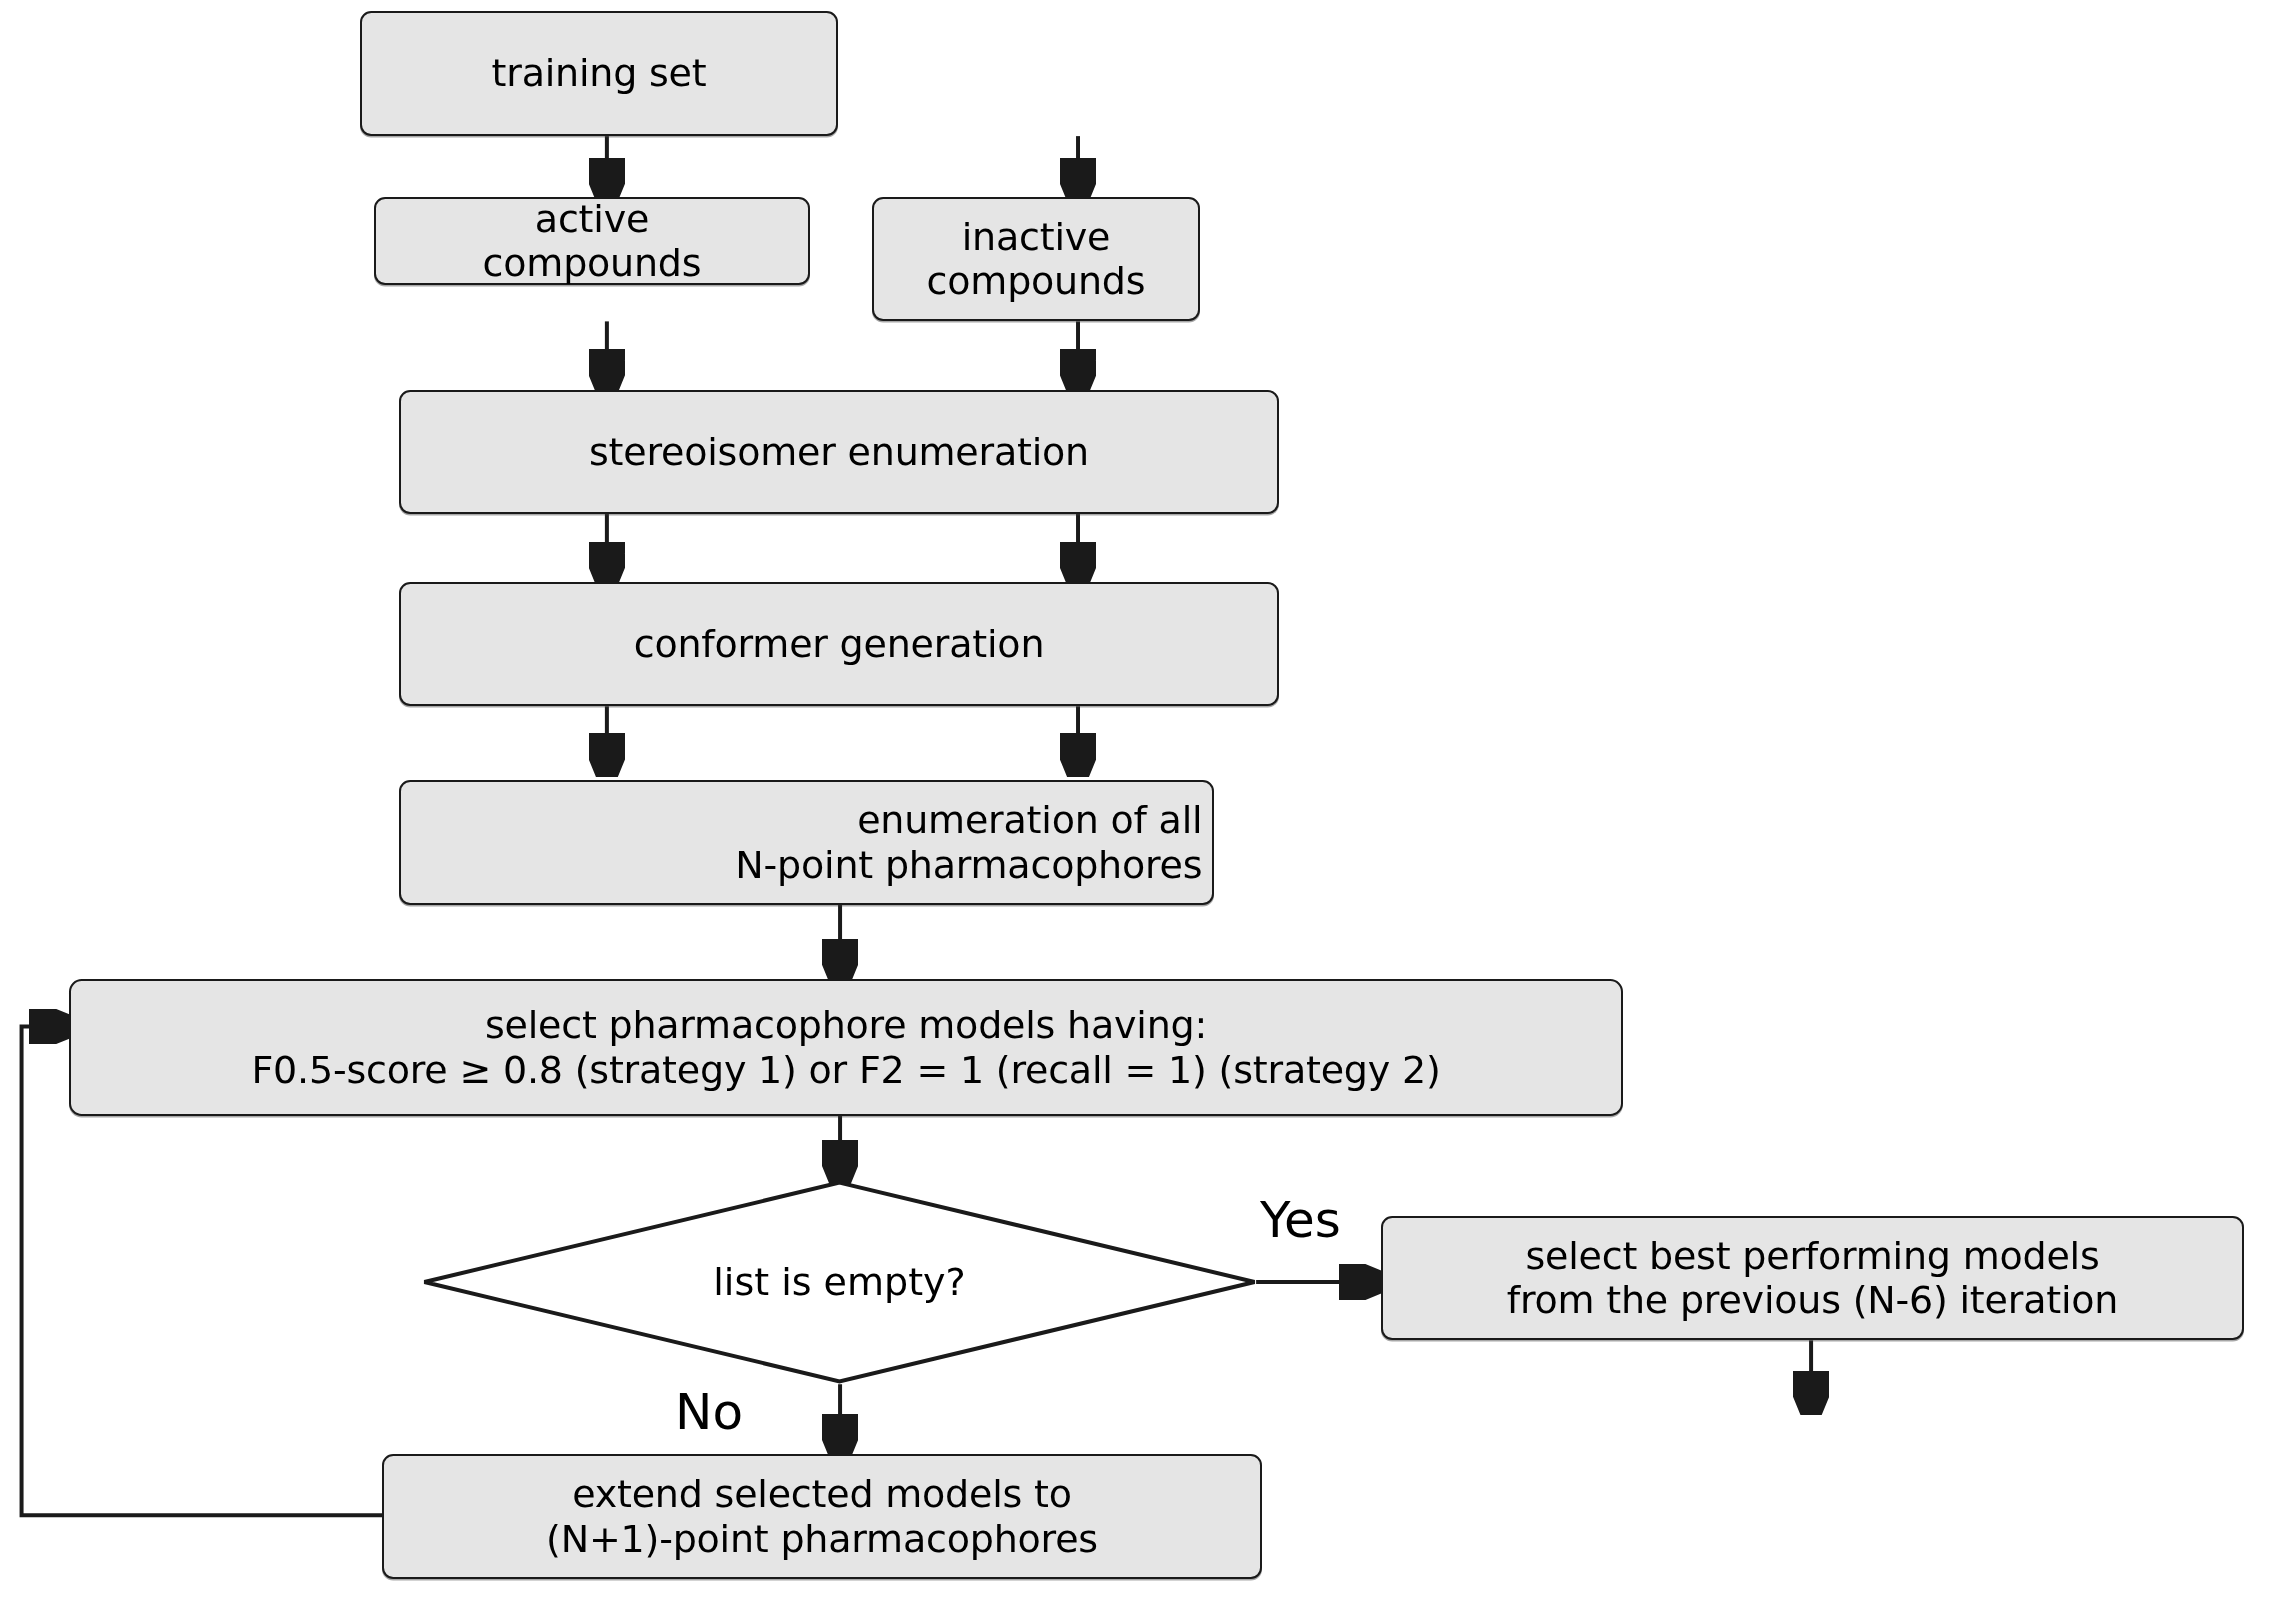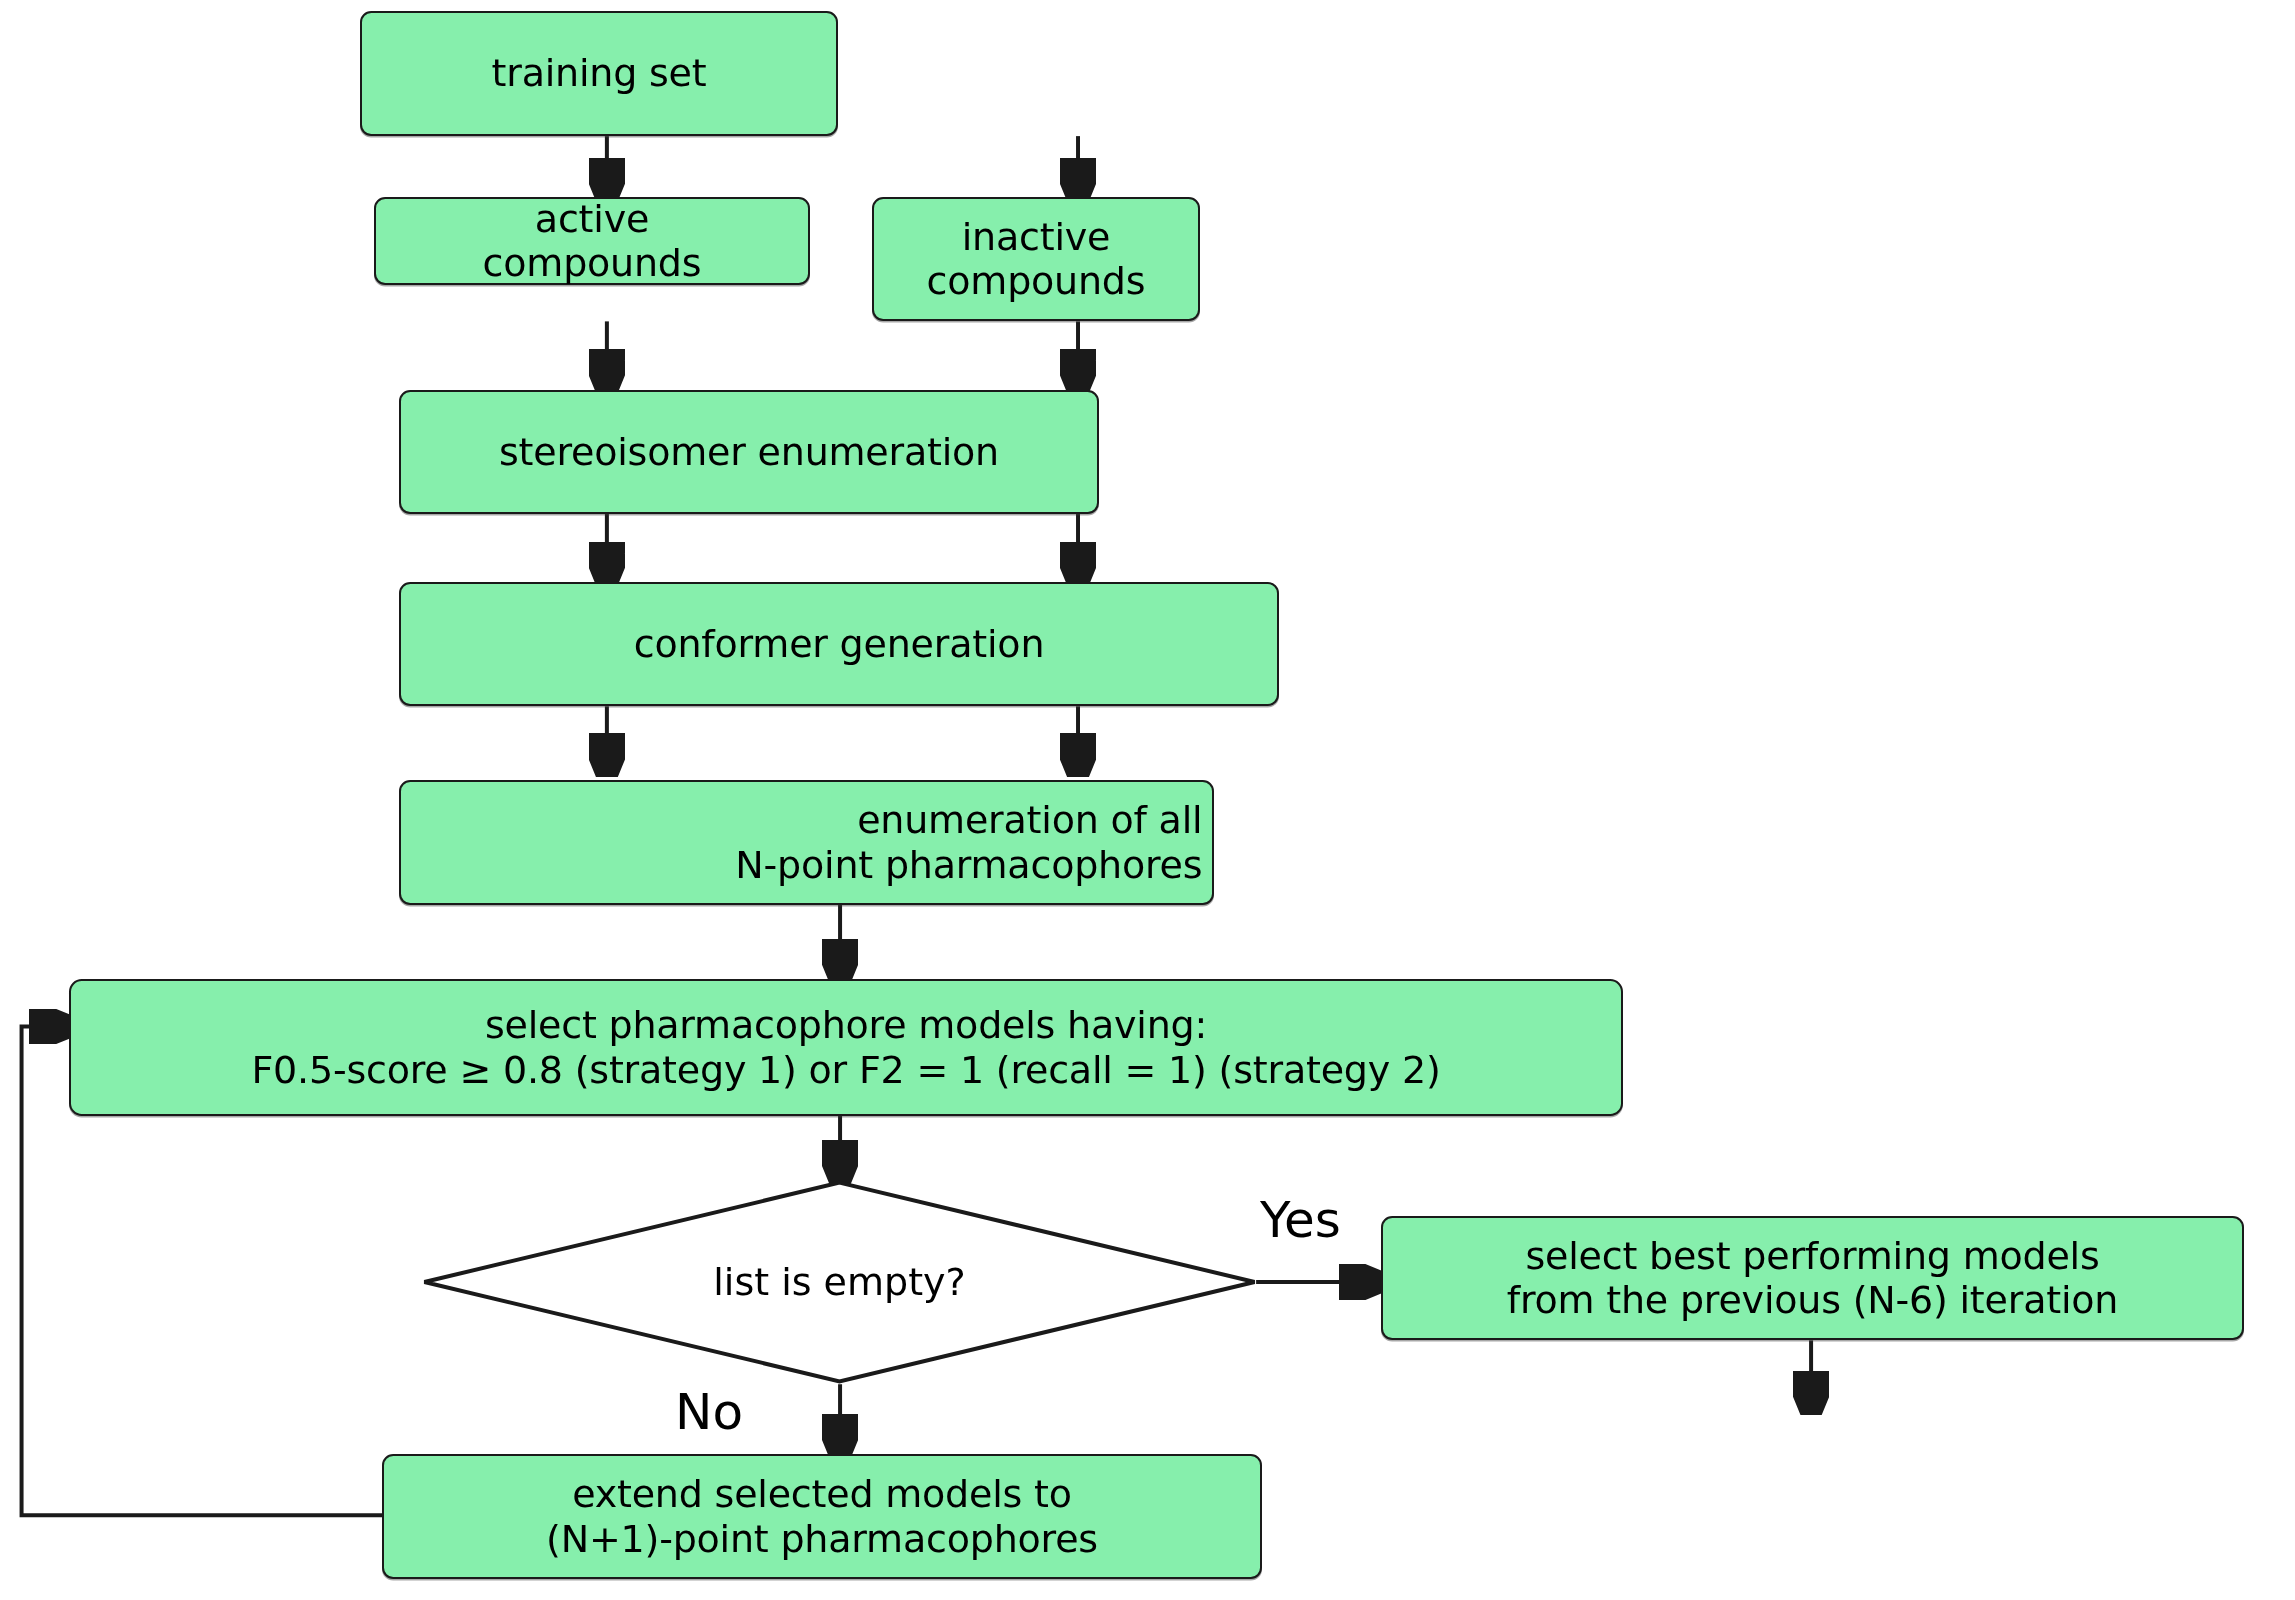--- a/index.html
+++ b/index.html
@@ -17,21 +17,21 @@
     height: 1601px;
     background: #ffffff;
     overflow: hidden;
   }
   
   .node {
     position: absolute;
     box-sizing: border-box;
     border: 2.4px solid #1a1a1a;
     border-radius: 11.2px;
-    background: #86efac;
+    background: #e5e5e5;
     display: flex;
     align-items: center;
     justify-content: center;
     text-align: center;
     color: #000000;
     font-size: 38px;
     line-height: 1.17;
     letter-spacing: -0.2px;
     padding: 3.2px 9.6px;
     box-shadow: 0 1.6px 0 0 rgba(60,60,60,0.45);
@@ -134,21 +134,21 @@
   <div class="node" style="left:374px; top:197px; width:436px; height:88px;">
     <span class="txt">active
 compounds</span>
   </div>
 
   <div class="node" style="left:872px; top:197px; width:328px; height:124px;">
     <span class="txt">inactive
 compounds</span>
   </div>
 
-  <div class="node" style="left:399px; top:390px; width:700px; height:124px;">
+  <div class="node" style="left:399px; top:390px; width:880px; height:124px;">
     <span class="txt">stereoisomer enumeration</span>
   </div>
 
   <div class="node" style="left:399px; top:582px; width:880px; height:124px;">
     <span class="txt">conformer generation</span>
   </div>
 
   <div class="node" style="left:399px; top:780px; width:815px; height:125px;text-align:right;">
     <span class="txt">enumeration of all
 N-point pharmacophores</span>

